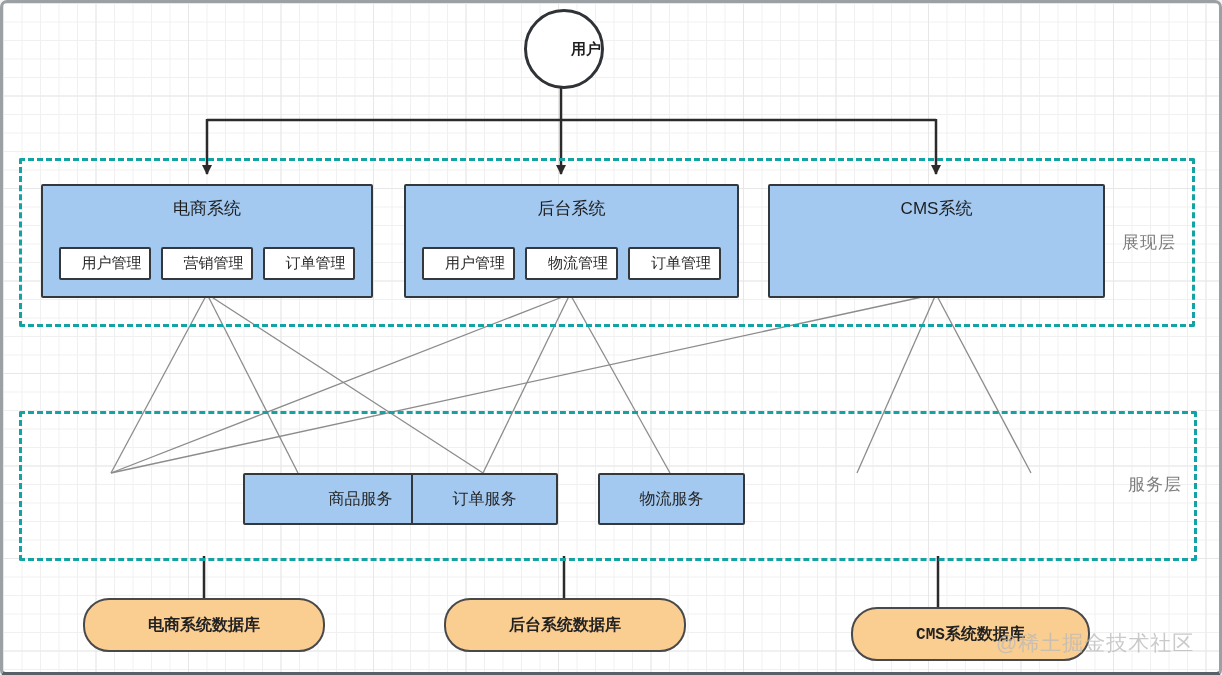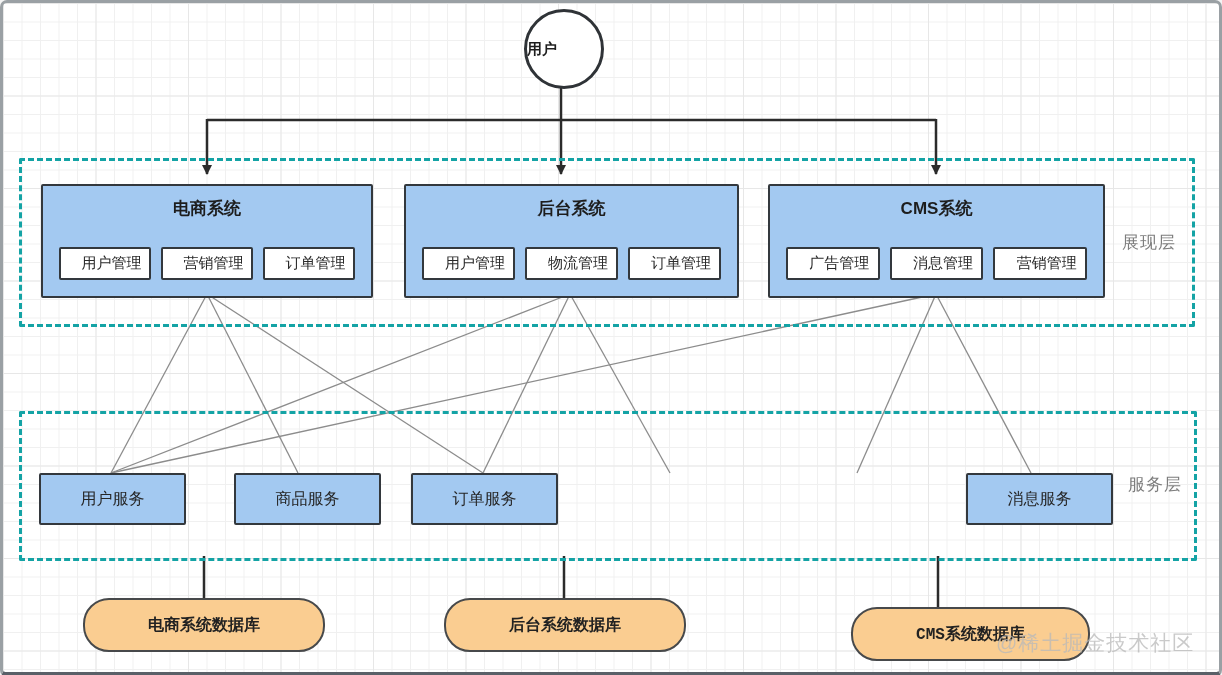--- a/index.html
+++ b/index.html
@@ -16,35 +16,35 @@
     border-bottom:5px solid #5a6068;
     border-radius:7px;
     overflow:hidden;
   }
   .abs{position:absolute;}
   svg.layer{position:absolute;left:0;top:0;z-index:1;}
   
   .user-circle{
     left:521px;top:6px;width:74px;height:74px;border-radius:50%;
     background:#fff;border:3px solid #2f3337;z-index:3;
-    display:flex;align-items:center;justify-content:flex-start;
+    display:flex;align-items:center;justify-content:flex-end;
     font-size:15px;font-weight:bold;color:#1e1e1e;
   }
   
   .layer-frame{border:3px dashed #14a3a5;border-radius:2px;z-index:2;background:transparent;}
   .frame-presentation{left:16px;top:155px;width:1170px;height:163px;}
   .frame-service{left:16px;top:408px;width:1172px;height:144px;}
   .layer-label{z-index:3;font-size:17px;color:#7d7d7d;letter-spacing:1px;}
   
   .system-box{
     top:181px;height:110px;background:#a3c9f1;border:2.5px solid #33383d;border-radius:2px;
     z-index:3;
   }
   .system-title{position:absolute;left:0;right:0;top:11px;text-align:center;
-    font-size:17px;font-weight:bold;color:#1d1d1d;}
+    font-size:17px;font-weight:normal;color:#1d1d1d;}
   .module-row{position:absolute;left:16px;right:16px;top:61px;height:33px;
     display:flex;justify-content:space-between;gap:10px;}
   .module-box{flex:1;background:#ffffff;border:2px solid #33383d;border-radius:2px;
     display:flex;align-items:center;justify-content:center;
     font-size:15px;color:#2a2a2a;white-space:nowrap;padding-left:13px;}
   
   .service-box{
     top:470px;height:48px;background:#a3c9f1;border:2.5px solid #33383d;border-radius:2px;
     z-index:3;display:flex;align-items:center;justify-content:center;
     font-size:16px;color:#262626;
@@ -117,34 +117,28 @@
     <div class="system-title">后台系统</div>
     <div class="module-row">
       <div class="module-box">用户管理</div>
       <div class="module-box">物流管理</div>
       <div class="module-box">订单管理</div>
     </div>
   </div>
 
   <div class="abs system-box" style="left:765px;width:333px;">
     <div class="system-title">CMS系统</div>
-    <div class="module-row">
-      <div class="module-box">广告管理</div>
-      <div class="module-box">消息管理</div>
-      <div class="module-box">营销管理</div>
-    </div>
   </div>
 
   <div class="abs layer-frame frame-service"></div>
   <div class="abs layer-label" style="left:1125px;top:470px;">服务层</div>
 
-  <div class="abs service-box" style="left:36px;width:143px;">用户服务</div>
-  <div class="abs service-box" style="left:231px;width:143px;">商品服务</div>
+  <div class="abs service-box" style="left:240px;width:143px;padding-left:44px;">商品服务</div>
   <div class="abs service-box" style="left:408px;width:143px;">订单服务</div>
-  <div class="abs service-box" style="left:963px;width:143px;">消息服务</div>
+  <div class="abs service-box" style="left:595px;width:143px;">物流服务</div>
 
   <div class="abs db-shape" style="left:441px;top:595px;width:238px;">后台系统数据库</div>
   <div class="abs db-shape" style="left:80px;top:595px;width:238px;">电商系统数据库</div>
   <div class="abs db-shape" style="left:848px;top:604px;width:235px;font-family:Liberation Mono, monospace;">CMS系统数据库</div>
 
   <div class="abs watermark">@稀土掘金技术社区</div>
 
 </div>
 
 </body></html>

